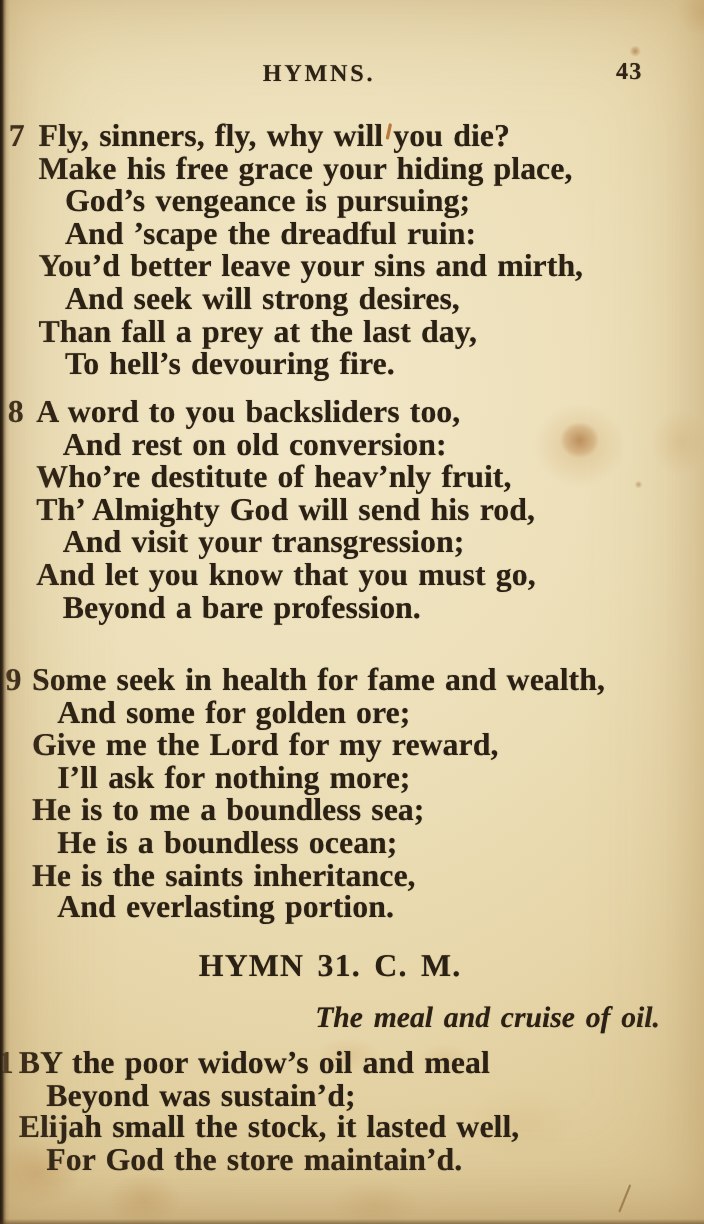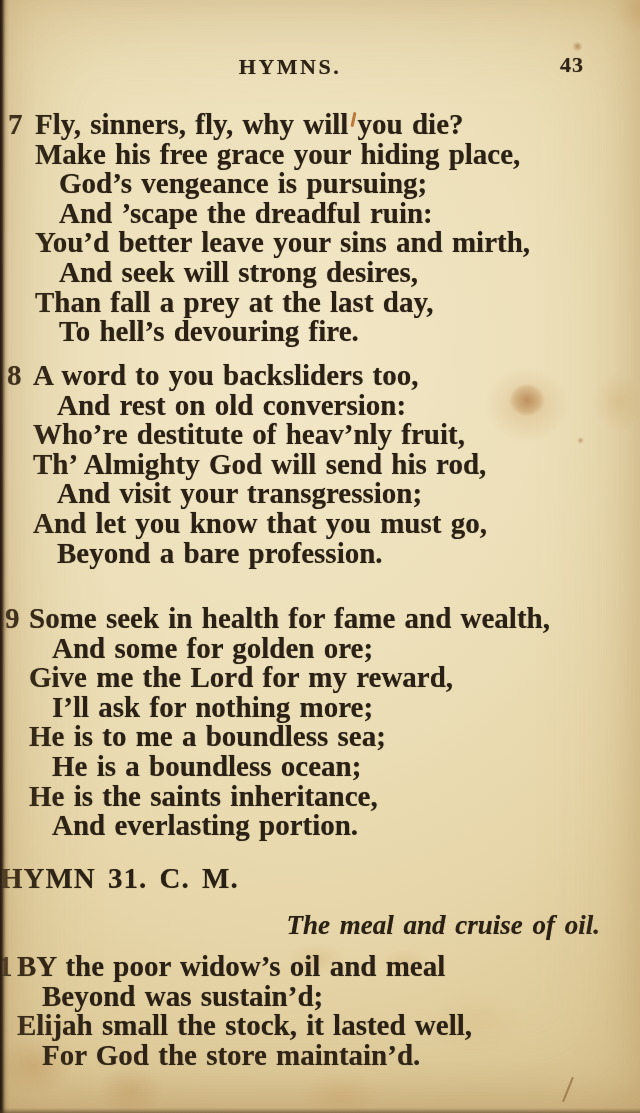--- a/index.html
+++ b/index.html
@@ -61,21 +61,21 @@
     position: absolute; top: 52px; left: 560px;
     font-size: 22px; letter-spacing: 1px; z-index: 3;
   }
   
   .verse { position: absolute; left: 0; width: 640px; font-size: 29px; z-index: 3; }
   .verse .num { position: absolute; left: var(--num); top: 0; line-height: 29.6px; }
   .verse .line { padding-left: var(--flush); line-height: 29.6px; white-space: nowrap; word-spacing: 2px; }
   .verse .line.in { padding-left: var(--indent); }
   
   .hymn-heading {
-    position: absolute; top: 862px; left: 0; width: 600px; text-align: left;
+    position: absolute; top: 862px; left: 0; width: 600px; text-align: center;
     font-size: 29px; letter-spacing: 1px; word-spacing: 4px; z-index: 3;
   }
   .hymn-subtitle {
     position: absolute; top: 910px; left: 0; width: 600px; text-align: right;
     font-size: 27px; font-style: italic; word-spacing: 3px; z-index: 3;
   }
 </style>
 </head>
 <body>
 

